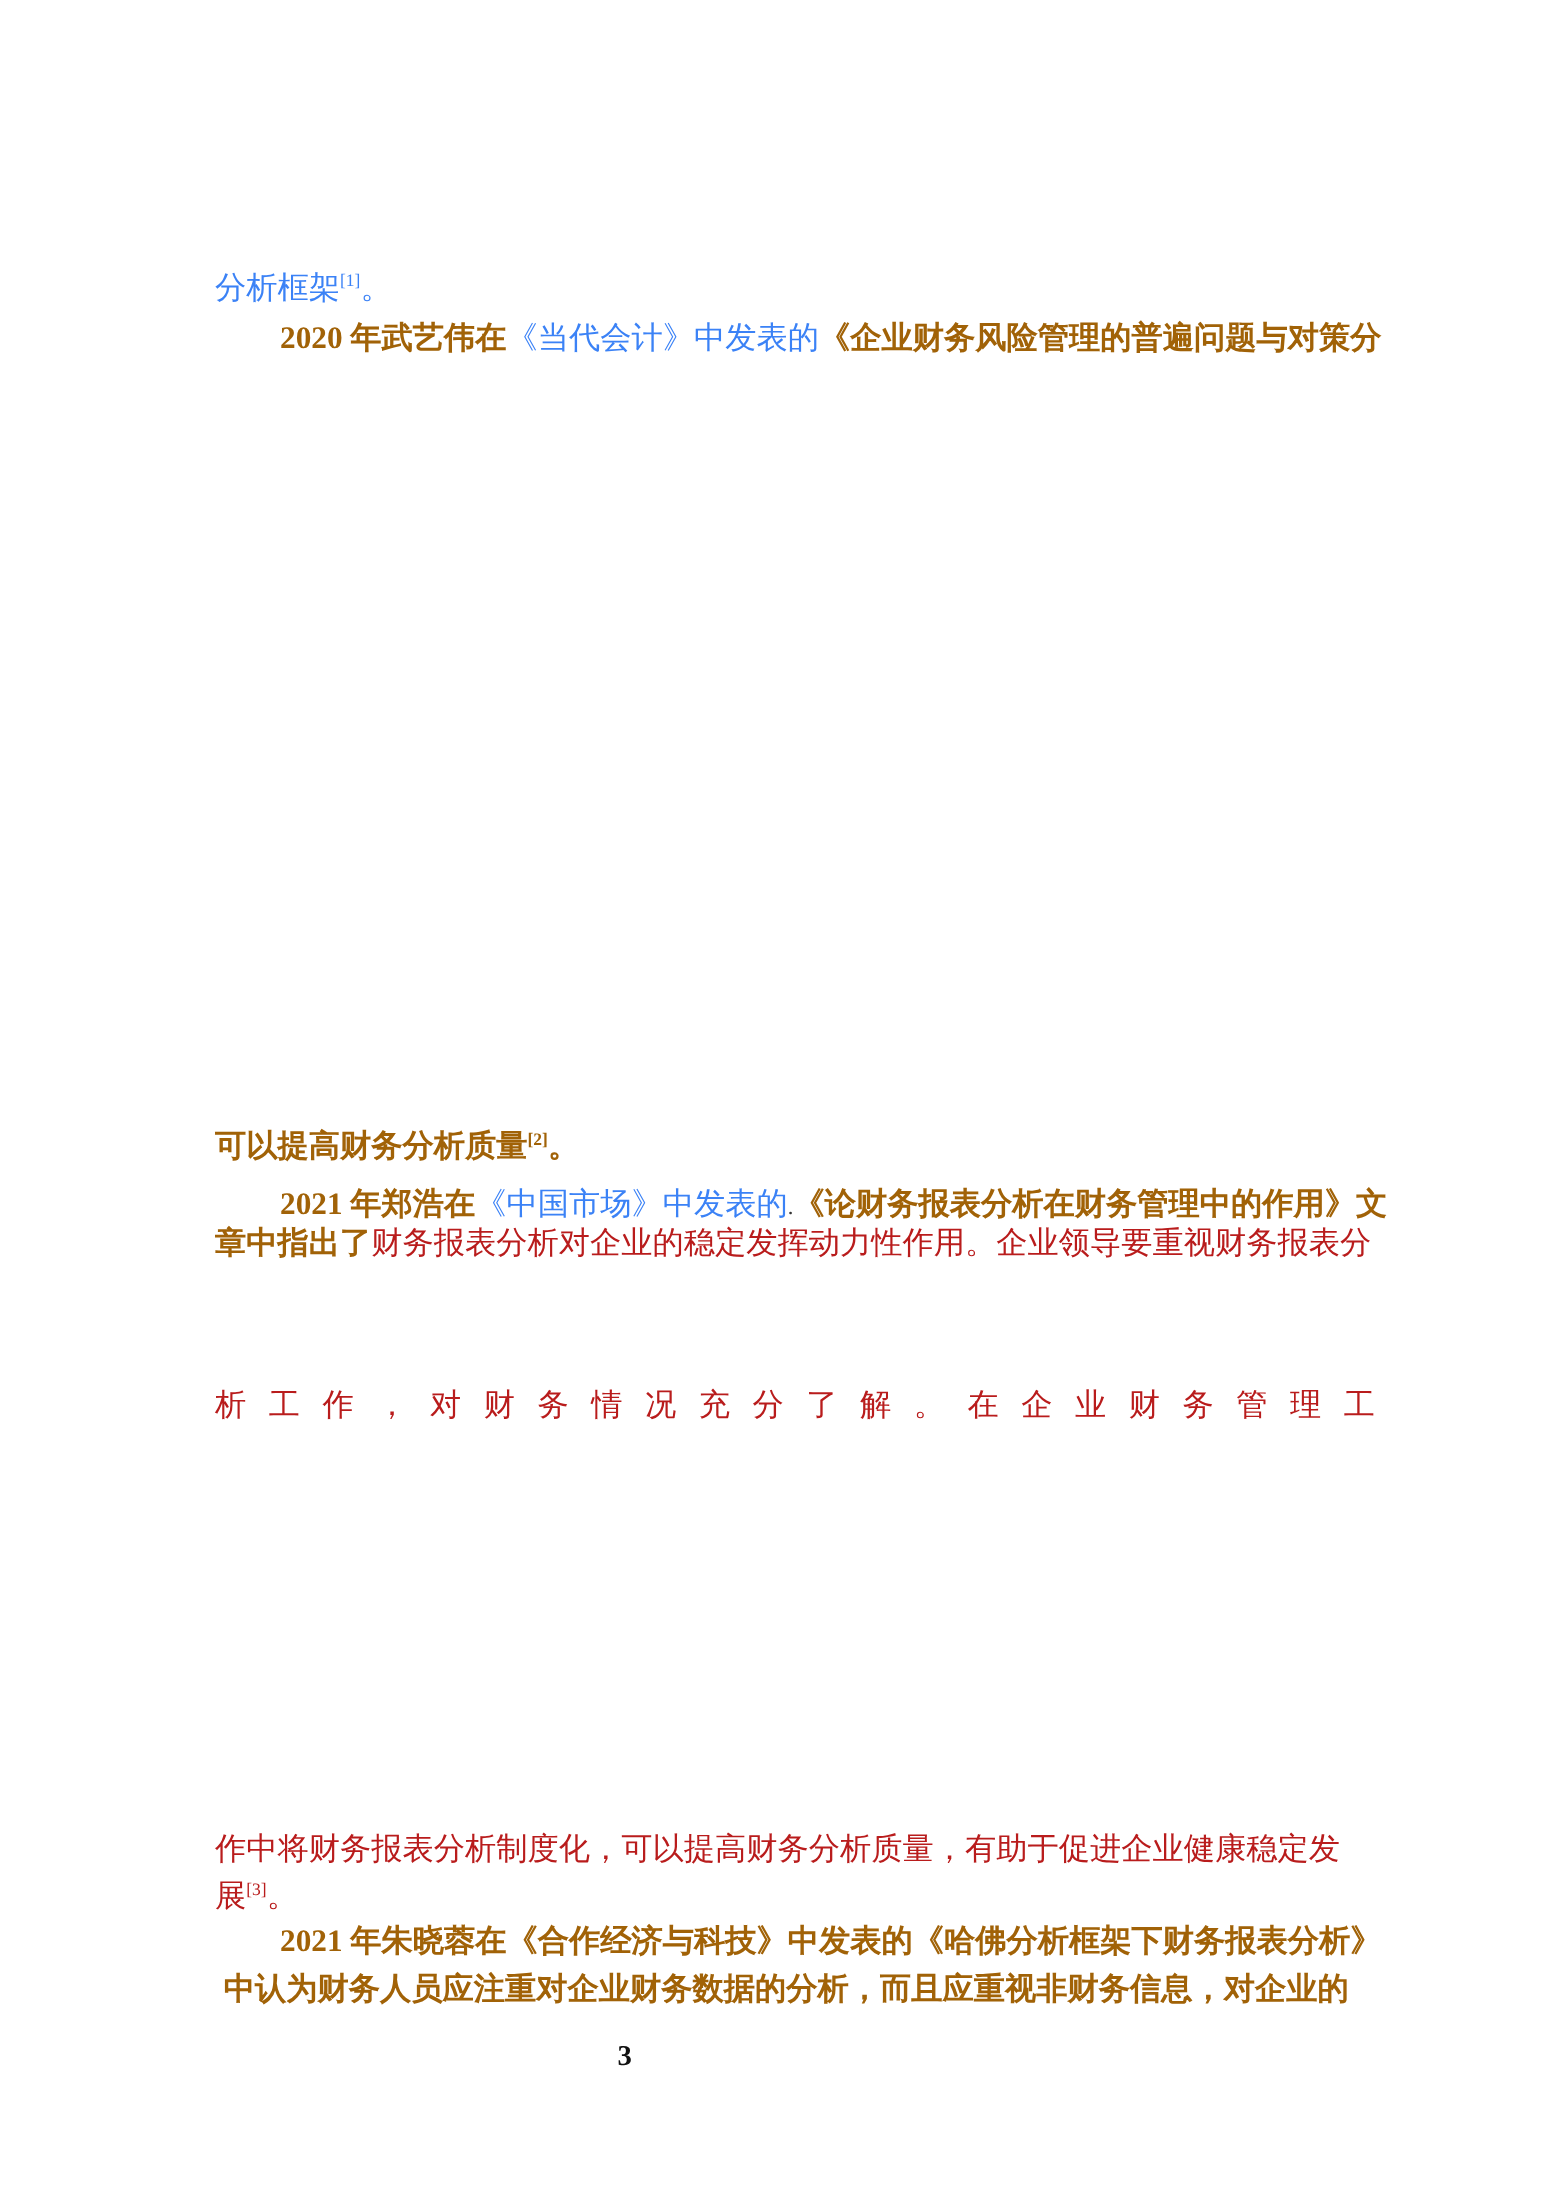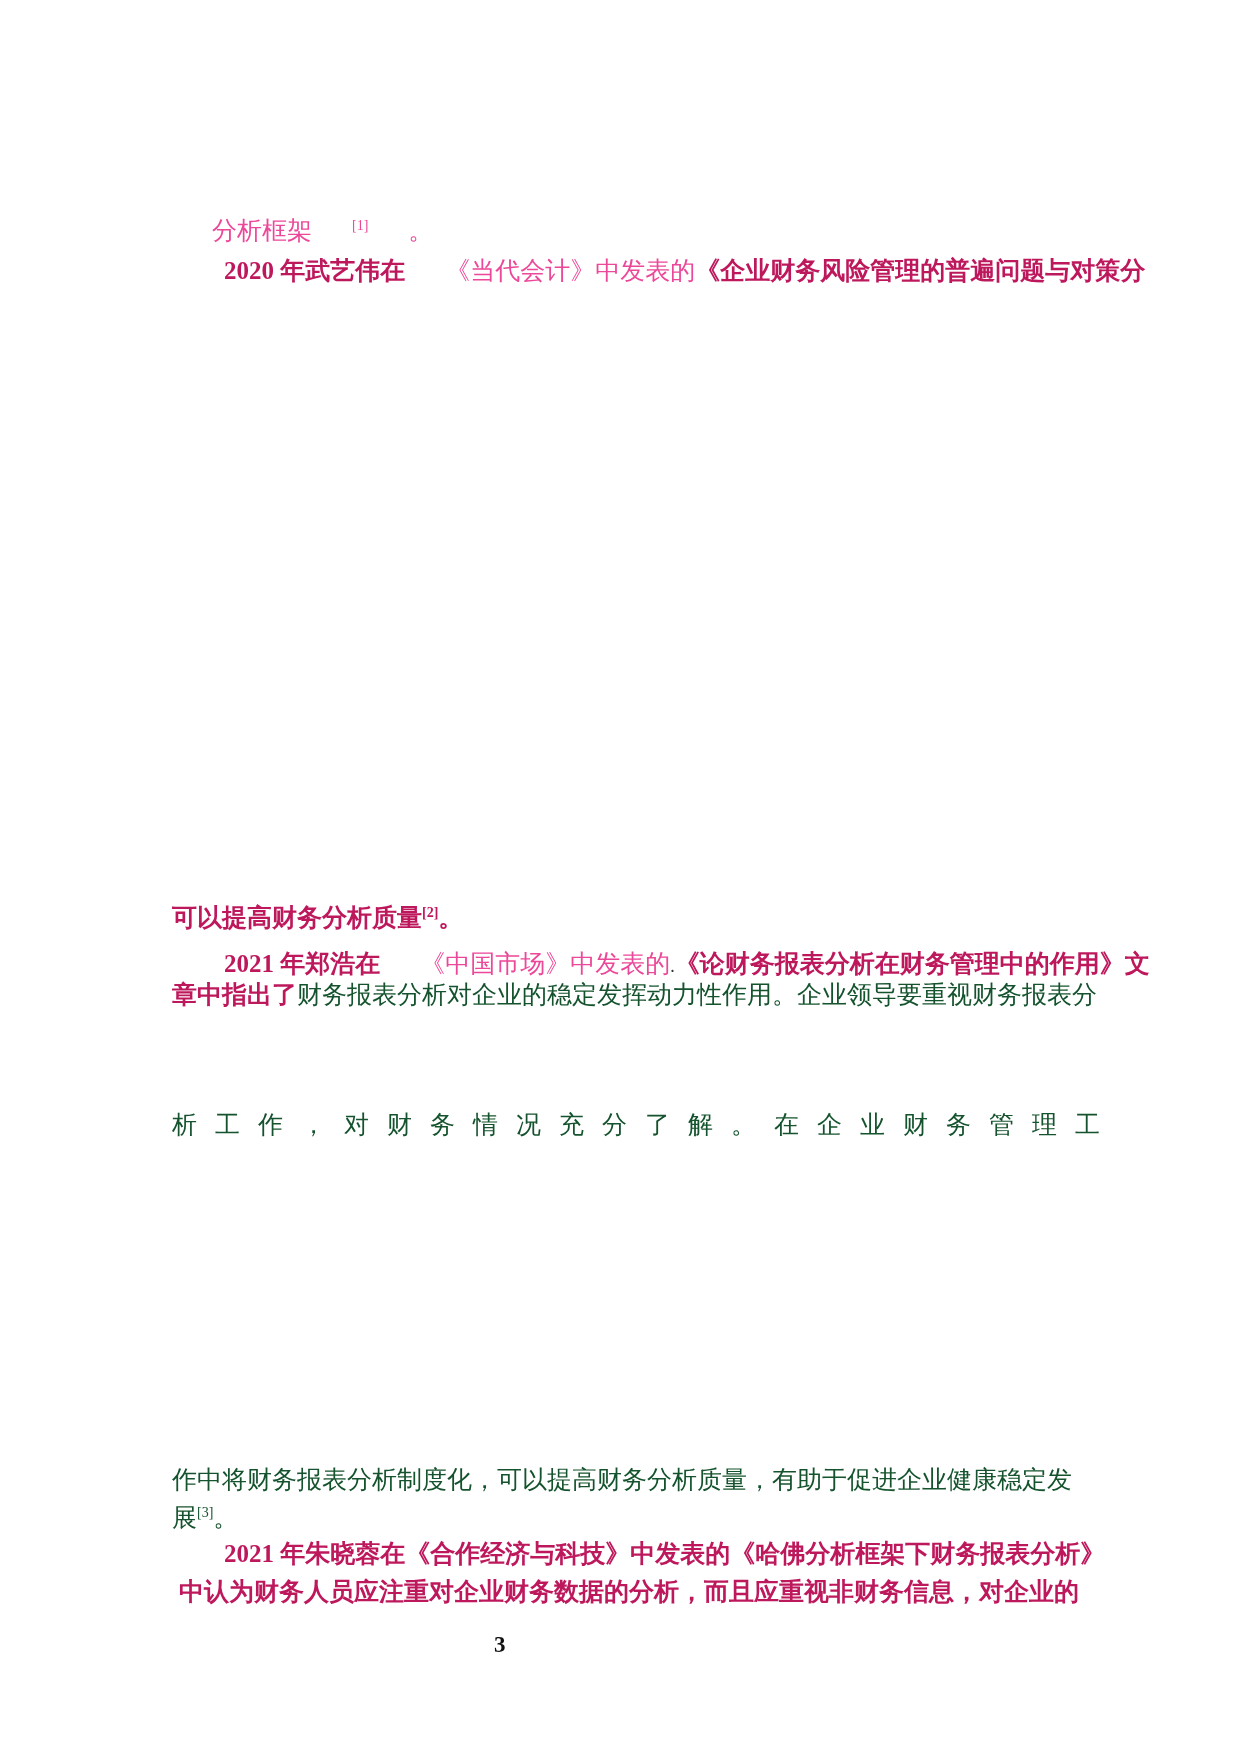--- a/index.html
+++ b/index.html
@@ -19,23 +19,23 @@
   }
   .line {
     position: absolute;
     left: 172px;
     width: 914px;
     line-height: 30px;
     white-space: nowrap;
   }
   .indent { padding-left: 52px; }
   .centered { text-align: center; white-space: nowrap; }
-  .b  { font-weight: bold; color: #be185d; }
-  .r  { font-weight: normal; color: #ec4899; margin-left: 40px; }
-  .m  { font-weight: normal; color: #14532d; }
+  .b  { font-weight: bold; color: #a16207; }
+  .r  { font-weight: normal; color: #3b82f6; }
+  .m  { font-weight: normal; color: #b91c1c; }
   sup {
     font-size: 14px;
     line-height: 0;
     vertical-align: 9px;
     letter-spacing: 0;
   }
   
   .ls-l3 { letter-spacing: 147px; }
   .ls-l4 { letter-spacing: 23px; }
   .ls-l8 { letter-spacing: 18px; }

